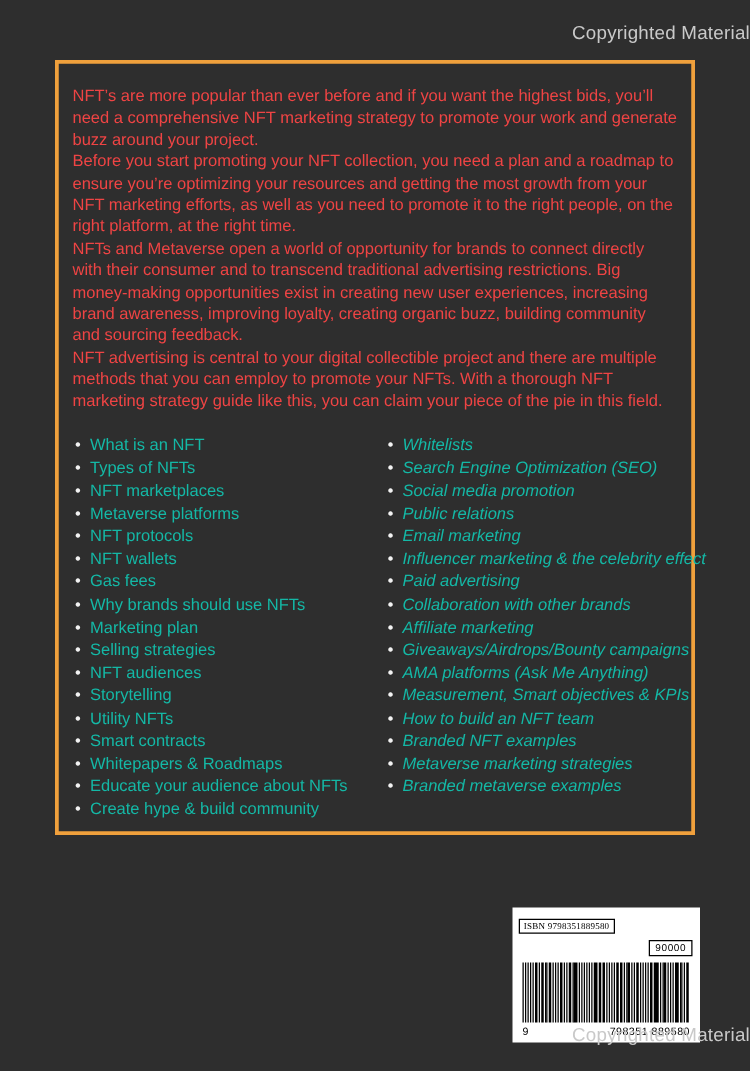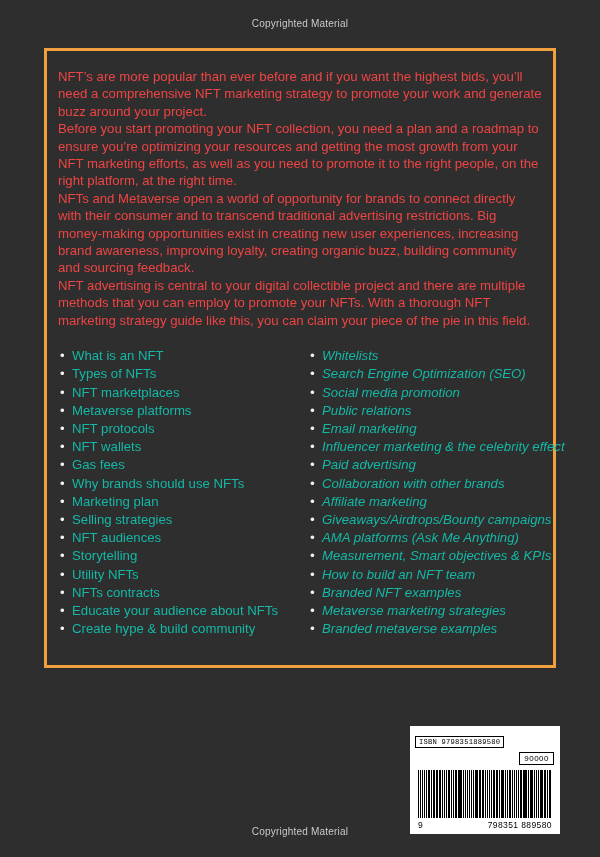--- a/index.html
+++ b/index.html
@@ -16,23 +16,23 @@
   }
   .page {
     position: absolute;
     inset: 0;
     background: #2e2e2e;
   }
   .copyright-top, .copyright-bottom {
     position: absolute;
     left: 0;
     width: 100%;
-    text-align: center;
+    text-align: right;
     color: #c9c9c9;
-    font-size: 10px;
+    font-size: 15px;
     letter-spacing: 0.2px;
   }
   .copyright-top { top: 18px; }
   .copyright-bottom { bottom: 20px; }
 
   .border-box {
     position: absolute;
     left: 44px;
     top: 48px;
     width: 512px;
@@ -90,21 +90,21 @@
     background: #ffffff;
     box-sizing: border-box;
     padding: 4px 5px 3px 5px;
   }
   .isbn-line {
     font-size: 7.2px;
     color: #000;
     border: 1px solid #000;
     display: inline-block;
     padding: 1px 3px;
-    font-family: Liberation Mono, monospace;
+    font-family: Liberation Serif, serif;
     letter-spacing: 0.2px;
   }
   .price-box {
     position: absolute;
     right: 6px;
     top: 26px;
     font-size: 8px;
     color: #000;
     border: 1px solid #000;
     padding: 1px 4px;
@@ -162,21 +162,22 @@
         <div class="bullet-item">Metaverse platforms</div>
         <div class="bullet-item">NFT protocols</div>
         <div class="bullet-item">NFT wallets</div>
         <div class="bullet-item">Gas fees</div>
         <div class="bullet-item">Why brands should use NFTs</div>
         <div class="bullet-item">Marketing plan</div>
         <div class="bullet-item">Selling strategies</div>
         <div class="bullet-item">NFT audiences</div>
         <div class="bullet-item">Storytelling</div>
         <div class="bullet-item">Utility NFTs</div>
-        <div class="bullet-item">NFTs contracts</div>
+        <div class="bullet-item">Smart contracts</div>
+        <div class="bullet-item">Whitepapers &amp; Roadmaps</div>
         <div class="bullet-item">Educate your audience about NFTs</div>
         <div class="bullet-item">Create hype &amp; build community</div>
       </div>
       <div class="col right">
         <div class="bullet-item">Whitelists</div>
         <div class="bullet-item">Search Engine Optimization (SEO)</div>
         <div class="bullet-item">Social media promotion</div>
         <div class="bullet-item">Public relations</div>
         <div class="bullet-item">Email marketing</div>
         <div class="bullet-item">Influencer marketing &amp; the celebrity effect</div>

